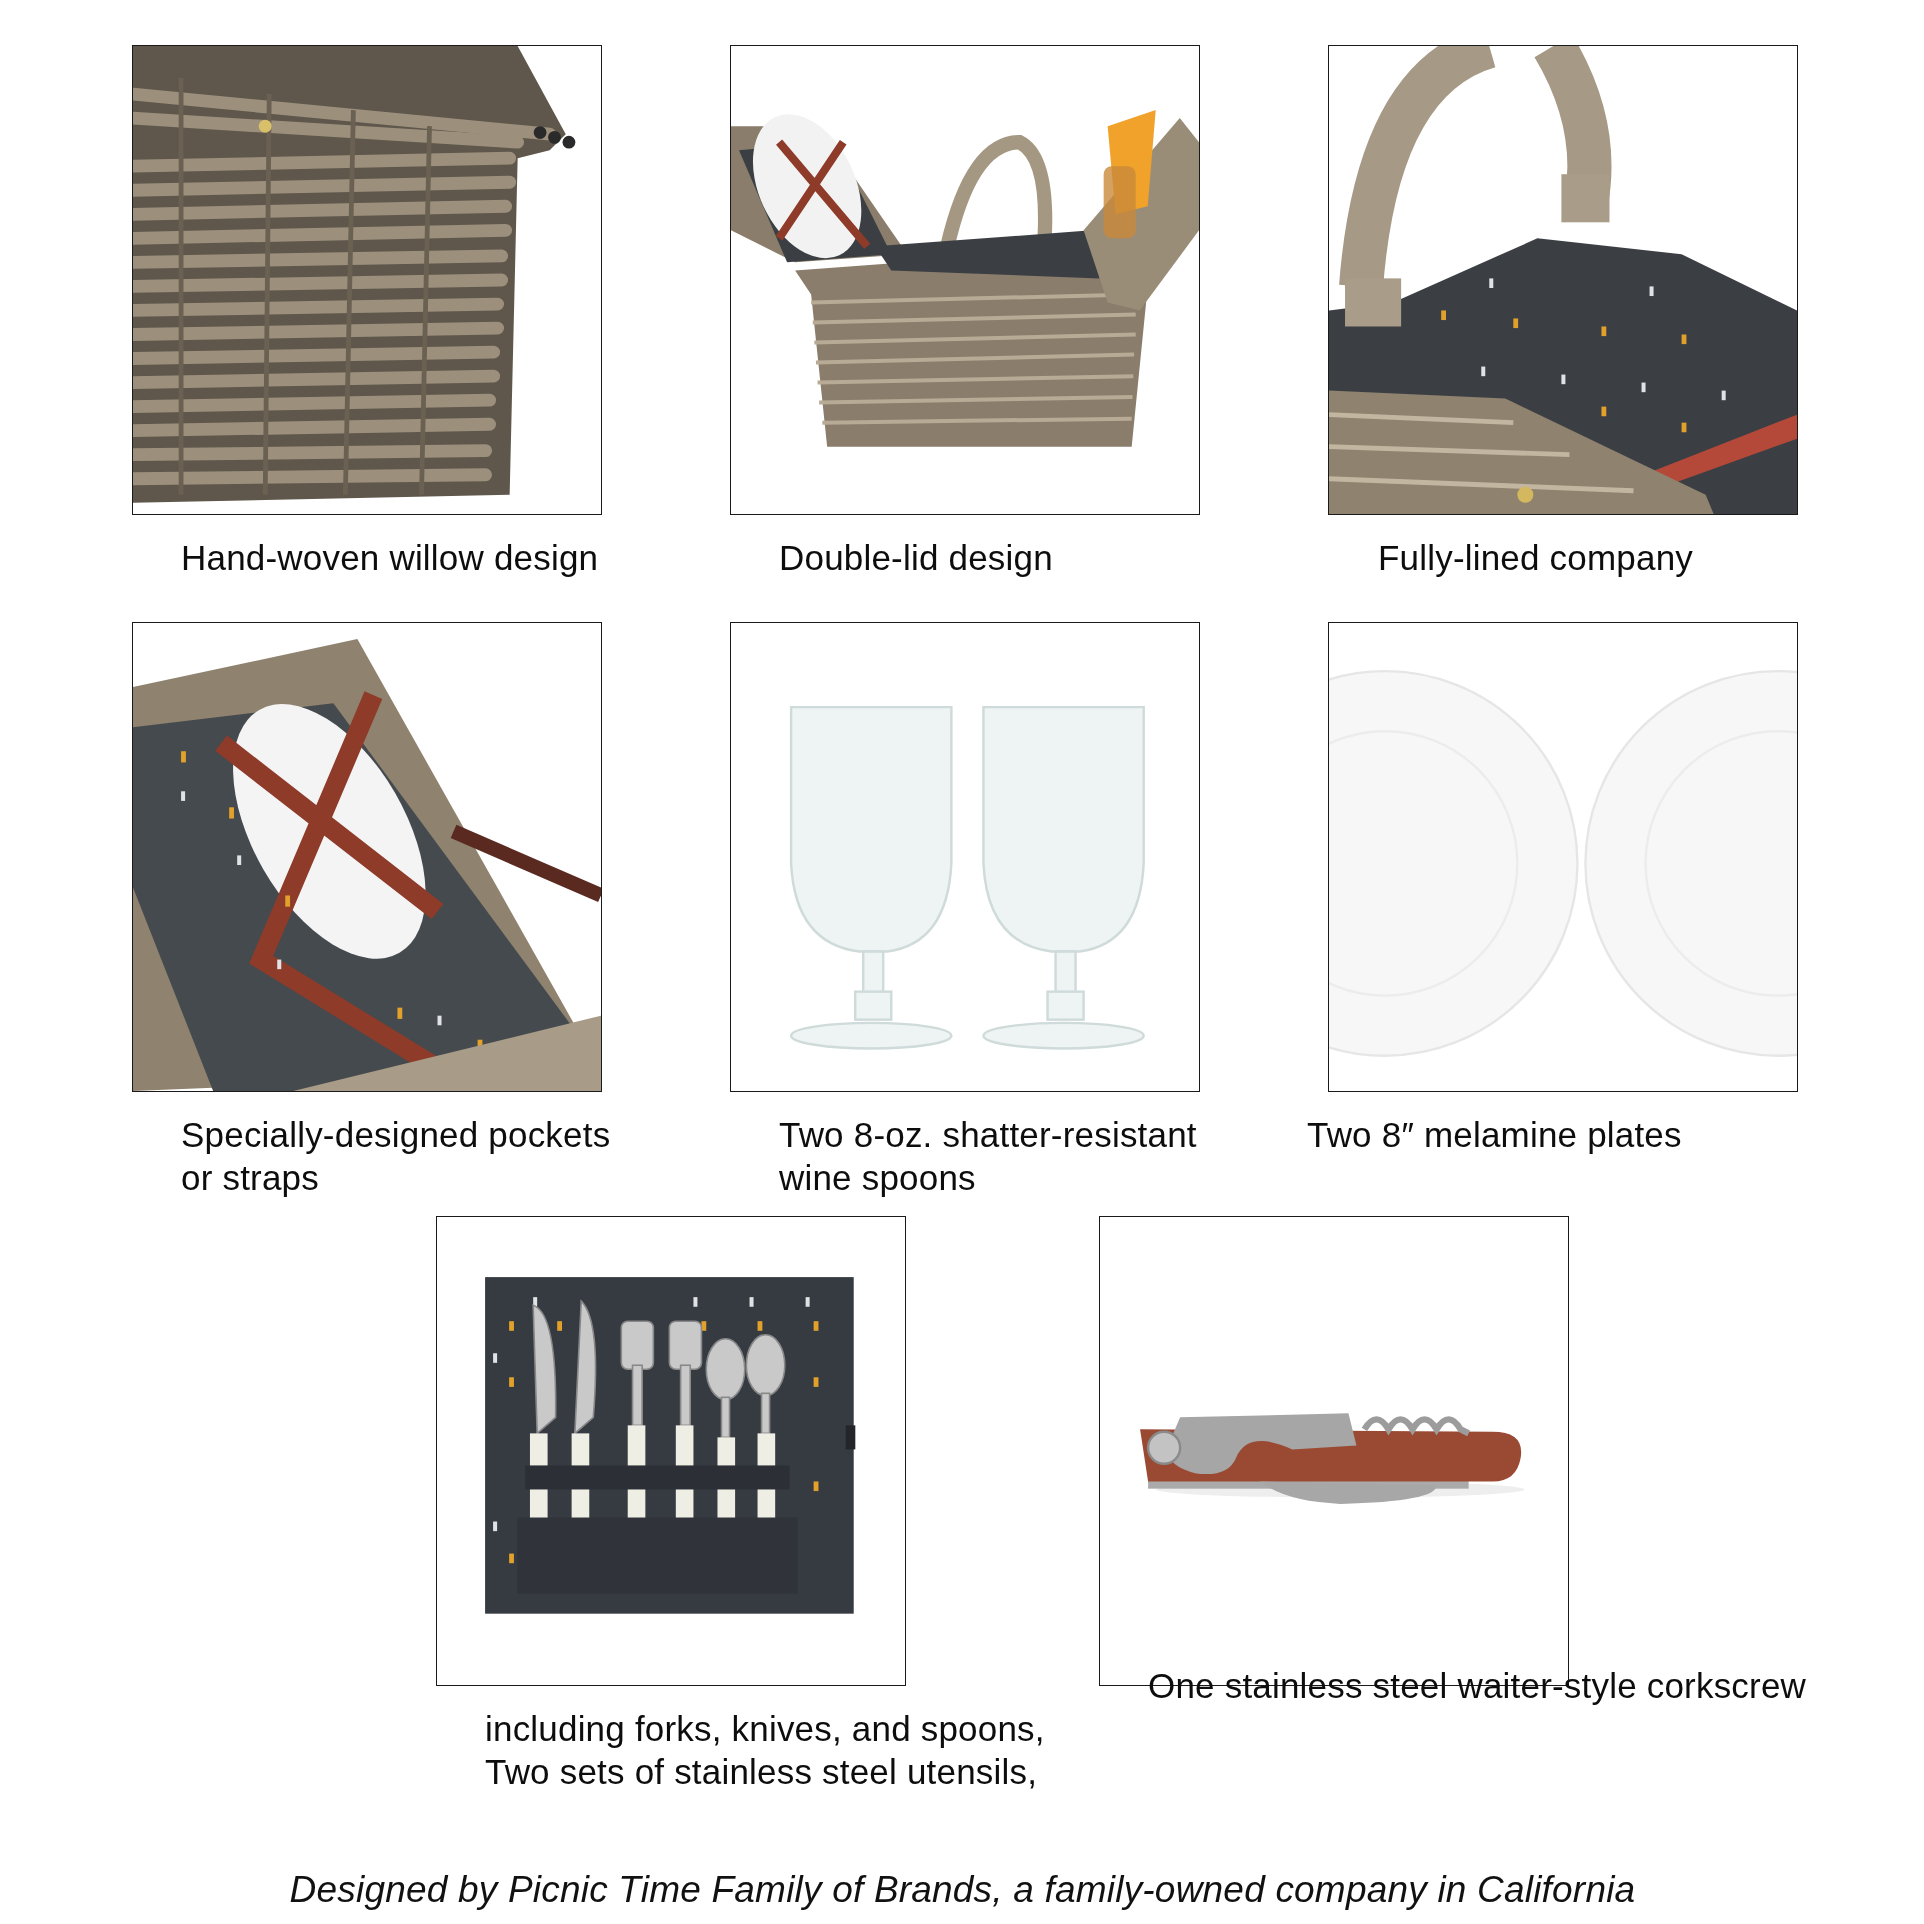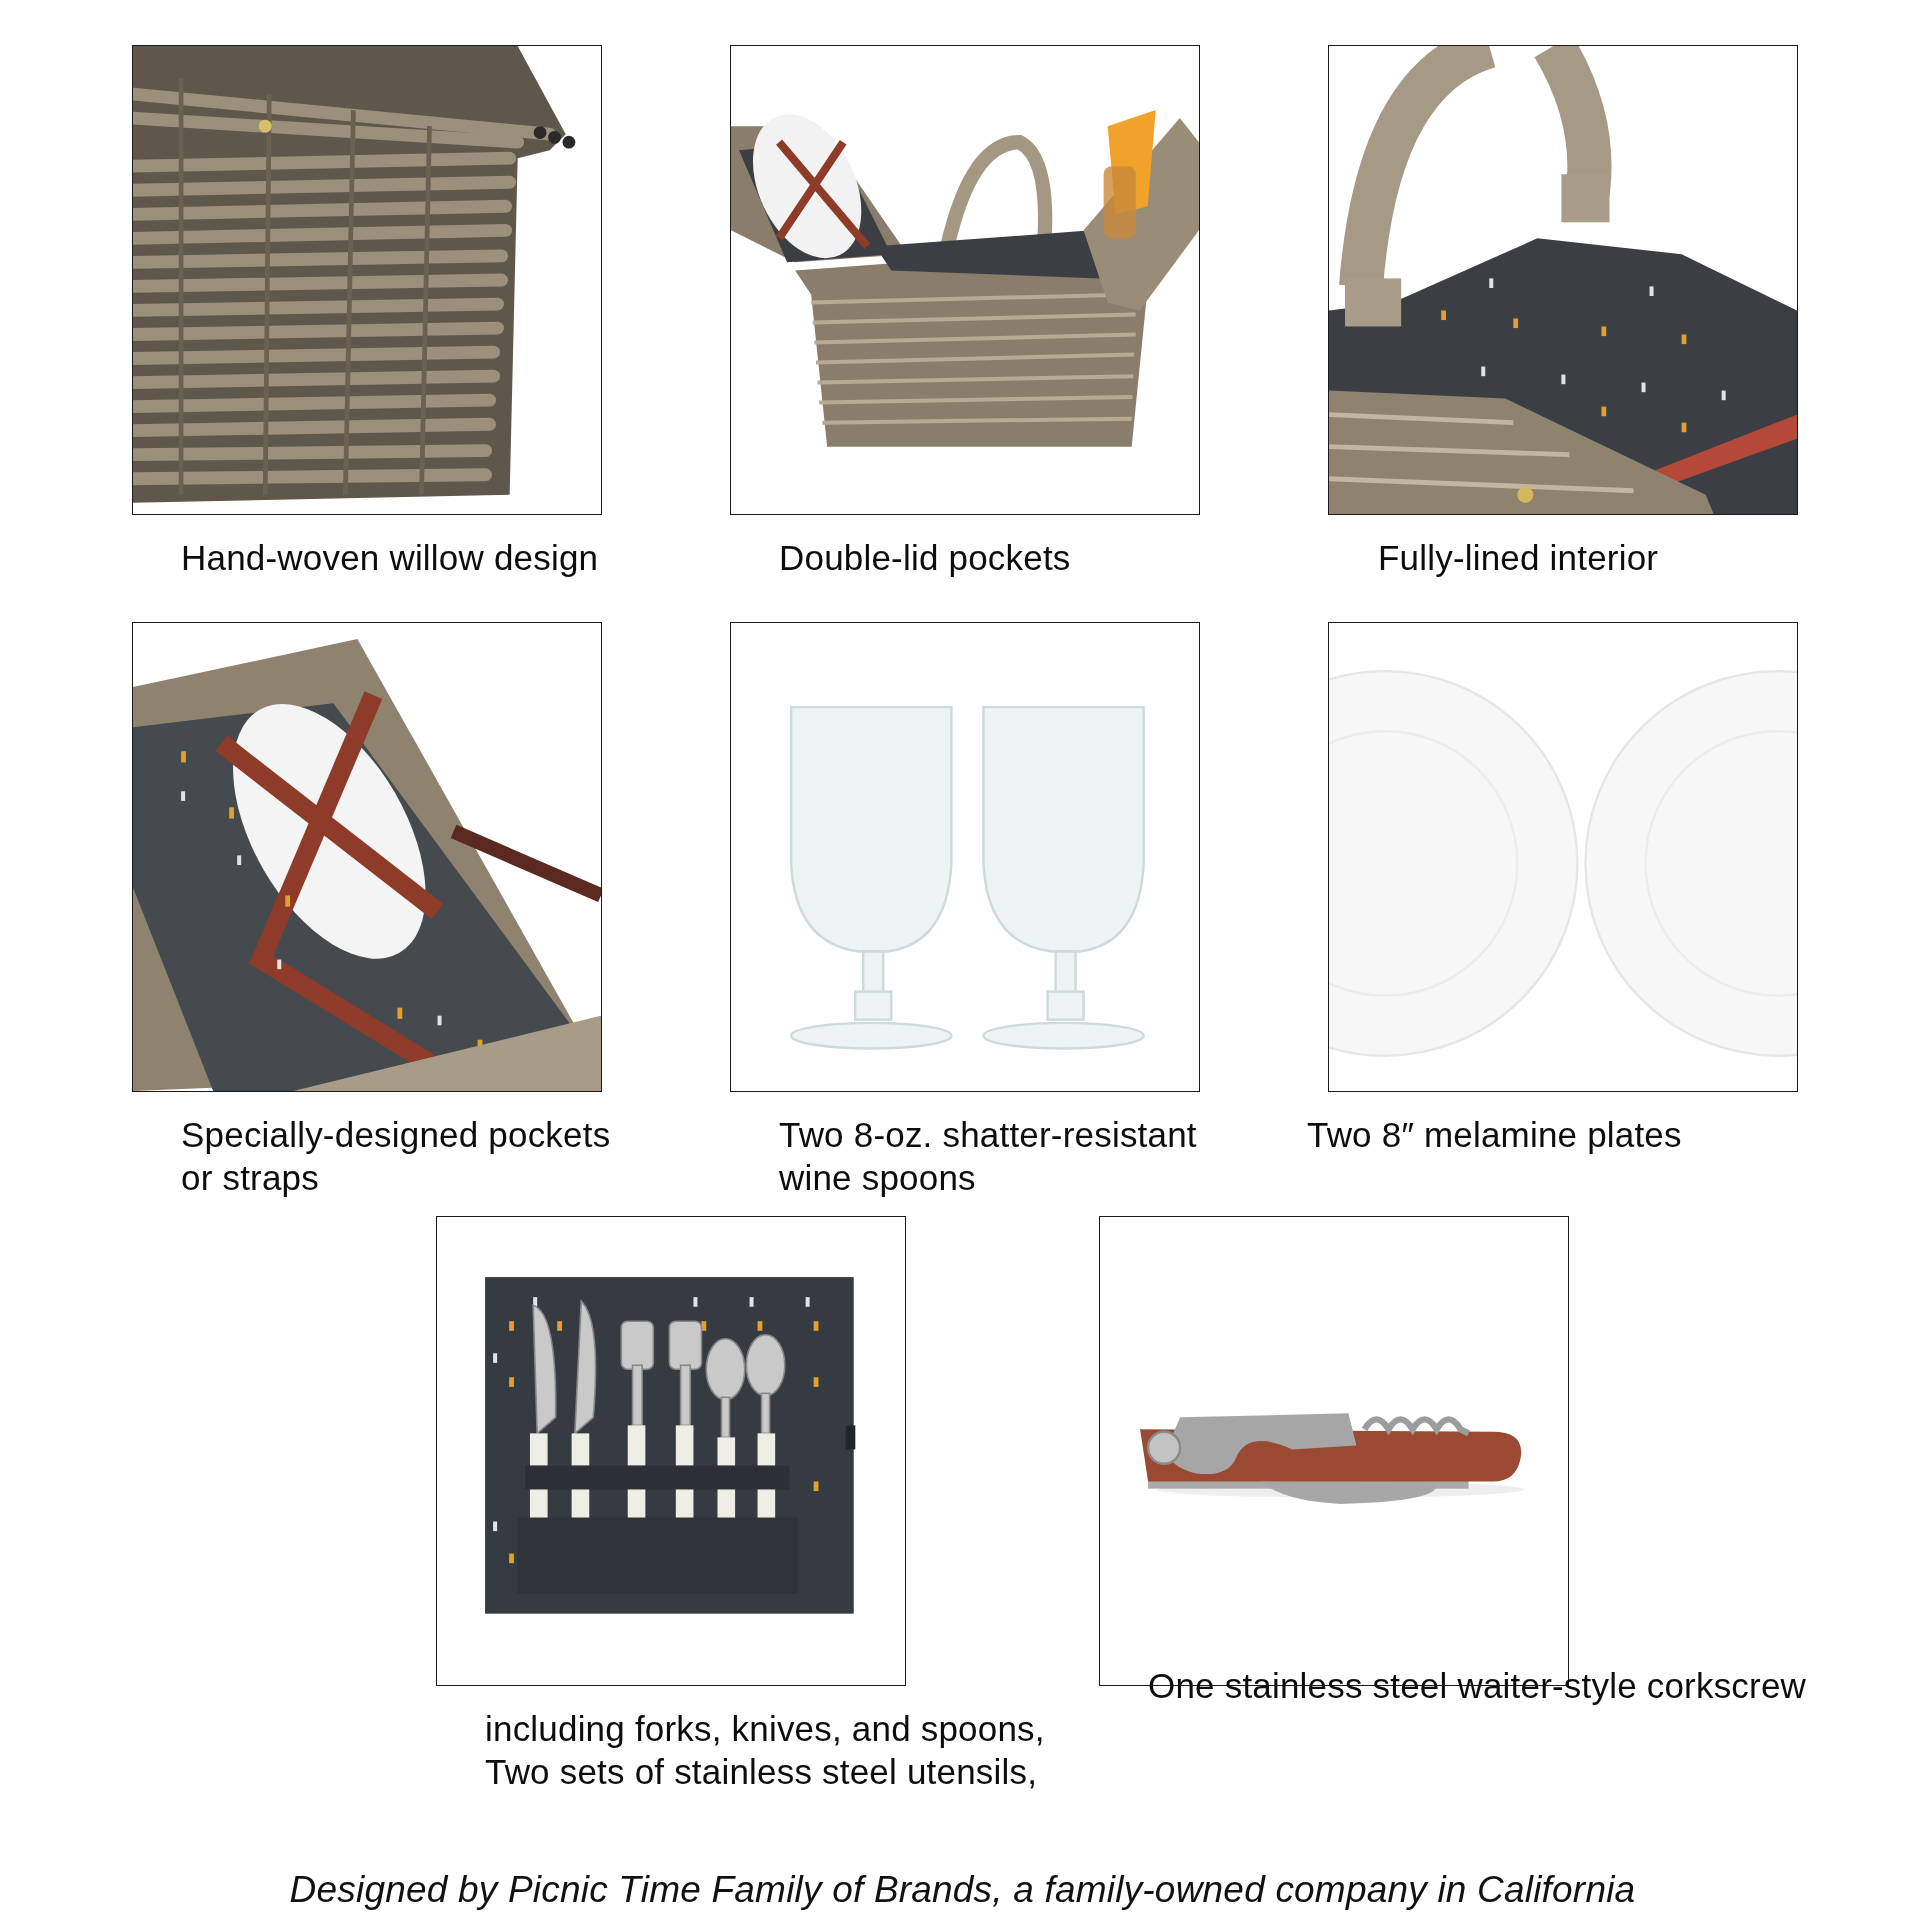--- a/index.html
+++ b/index.html
@@ -72,21 +72,21 @@
       <line x1="108" y1="420" x2="502" y2="412"></line>
         <line x1="110" y1="445" x2="501" y2="438"></line>
       <line x1="114" y1="470" x2="500" y2="465"></line>
     </g>
     <polygon points="440,230 560,90 584,120 584,230 510,330 470,320" fill="#9a8d78"></polygon>
     <polygon points="470,100 530,80 520,200 480,210" fill="#f0a22a"></polygon>
     <rect x="465" y="150" width="40" height="90" rx="10" fill="#c98a3a" opacity="0.8"></rect>
   </svg>
 </div>
 <div class="cap" style="left:731px;top:536px;">
-  <span>Double-lid pockets</span>
+  <span>Double-lid design</span>
 </div>
 
 <div class="tile" style="left:1328px;top:45px;">
   <svg viewBox="0 0 584 584">
     <rect width="584" height="584" fill="#fff"></rect>
     <path d="M40 300 Q60 40 200 0 M280 0 Q340 100 320 200" stroke="#a69a86" stroke-width="55" fill="none"></path>
     <polygon points="80,320 260,240 440,260 584,330 584,584 0,584 0,330" fill="#3b3f44"></polygon>
     <g fill="#e2a12a">
         <rect x="140" y="330" width="6" height="12"></rect>
         <rect x="230" y="340" width="6" height="12"></rect>
@@ -109,21 +109,21 @@
         <line x1="0" y1="460" x2="230" y2="470"></line>
         <line x1="0" y1="500" x2="300" y2="510"></line>
         <line x1="0" y1="540" x2="380" y2="555"></line>
       </g>
     <rect x="20" y="290" width="70" height="60" fill="#a99c88"></rect>
     <rect x="290" y="160" width="60" height="60" fill="#a99c88"></rect>
     <circle cx="245" cy="560" r="10" fill="#d4b860"></circle>
   </svg>
 </div>
 <div class="cap" style="left:1330px;top:536px;">
-  <span>Fully-lined interior</span>
+  <span>Fully-lined company</span>
 </div>
 
 <div class="tile" style="left:132px;top:622px;">
   <svg viewBox="0 0 584 584">
     <rect width="584" height="584" fill="#fff"></rect>
     <polygon points="0,80 280,20 584,560 0,584" fill="#8f826e"></polygon>
     <polygon points="0,130 250,100 560,520 500,584 100,584 0,330" fill="#454a4e"></polygon>
     <ellipse cx="245" cy="260" rx="95" ry="175" transform="rotate(-30 245 260)" fill="#f4f4f4"></ellipse>
     <path d="M110 150 L380 360 M300 90 L160 420 L420 580" stroke="#8e3b2a" stroke-width="24" fill="none"></path>
     <path d="M400 260 L584 340" stroke="#5a2a20" stroke-width="18" fill="none"></path>

